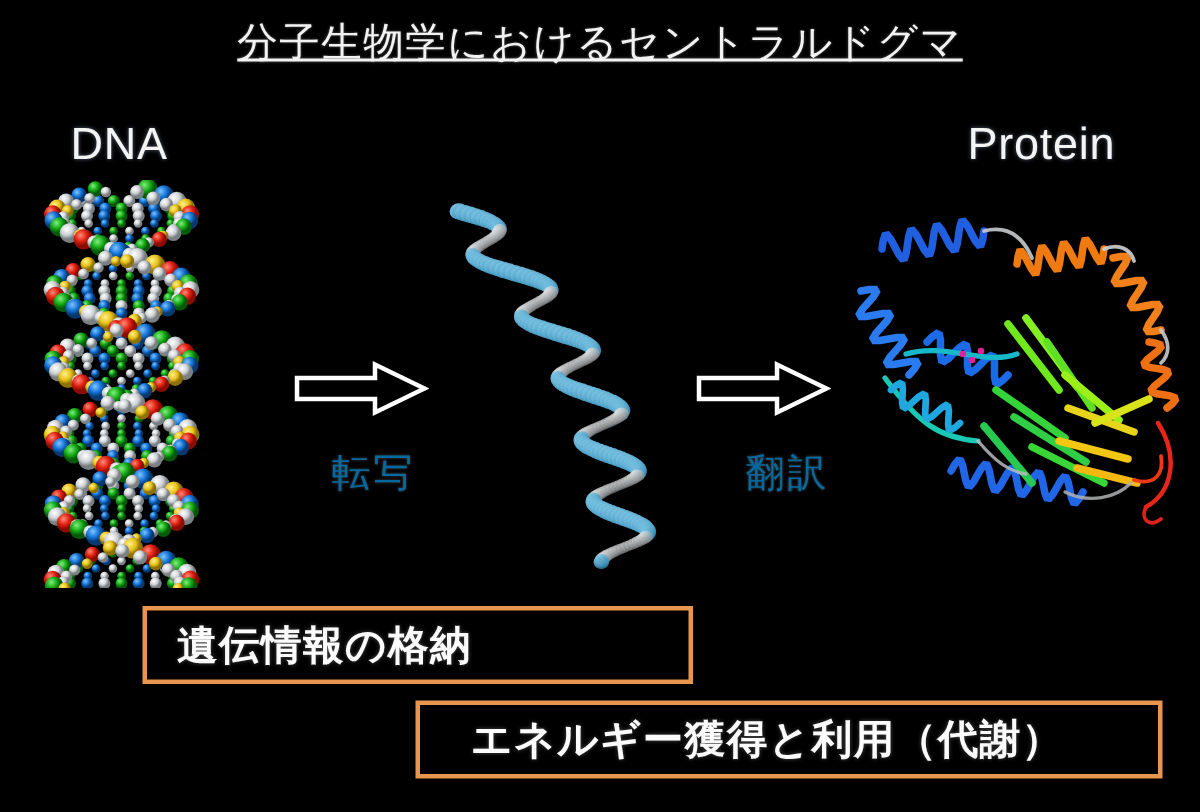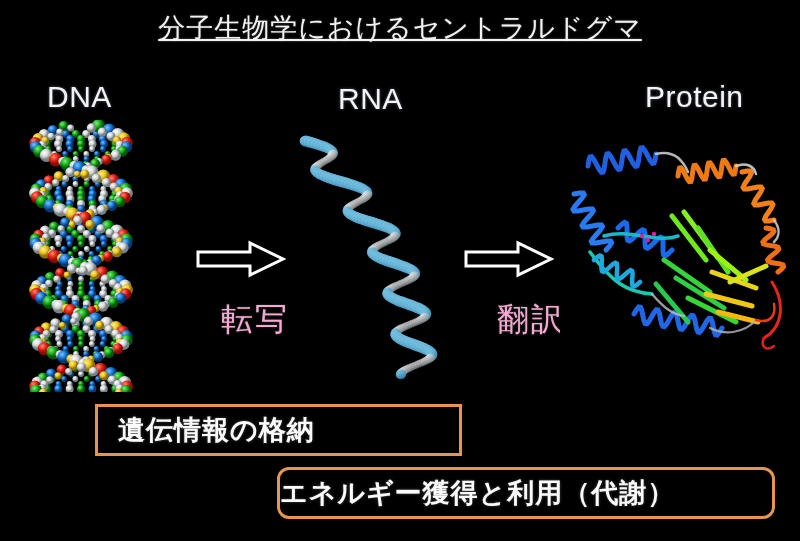--- a/index.html
+++ b/index.html
@@ -39,37 +39,37 @@
   
   #prot-img{left:560px;top:132px;width:238px;height:250px;}
 
   
   .arrow{position:absolute;}
   .arrow svg{display:block;}
   #arrow1{left:196px;top:240px;}
   #arrow2{left:464px;top:240px;}
 
   .arrow-label{
-    position:absolute;color:#f9a8d4;font-size:32px;letter-spacing:2px;
+    position:absolute;color:#0369a1;font-size:26px;letter-spacing:2px;
     text-shadow:0 0 2px rgba(255,255,255,.3);
   }
   #lbl-transcription{left:221px;top:298px;}
   #lbl-translation{left:497px;top:298px;}
 
   
   .callout{
     position:absolute;background:#000;border:3px solid var(--bc,#e8954f);
     display:flex;align-items:center;box-sizing:border-box;
   }
   .callout span{
     color:#fbfbfb;font-size:27px;font-weight:bold;letter-spacing:1px;
     text-shadow:0 0 3px rgba(255,255,255,.3);
   }
   #callout-1{left:95px;top:404px;width:367px;height:52px;padding-left:20px;}
-  #callout-2{left:277px;top:467px;width:498px;height:52px;border-radius:12px;}
+  #callout-2{left:277px;top:467px;width:498px;height:52px;padding-left:34px;}
 </style>
 </head>
 <body>
 
 <div class="slide">
 
   <div class="title">分子生物学におけるセントラルドグマ</div>
 
   <div class="caption" id="cap-dna">DNA</div>
 
@@ -601,21 +601,20 @@
     </svg>
   </div>
 
   <div class="arrow" id="arrow1">
     <svg width="90" height="38" viewBox="0 0 90 38">
       <path d="M2 12 L54 12 L54 3 L87 19 L54 35 L54 26 L2 26 Z" fill="none" stroke="#ffffff" stroke-width="3" stroke-linejoin="miter"></path>
     </svg>
   </div>
   <div class="arrow-label" id="lbl-transcription">転写</div>
 
-  <div class="caption" id="cap-rna">RNA</div>
 
   <div class="molbox" id="rna-img">
     <svg width="160" height="250" viewBox="0 0 160 250" aria-hidden="true">
       <defs>
         <linearGradient id="rnaBlue" x1="0" y1="0" x2="1" y2="1">
           <stop offset="0%" stop-color="#8ad0ec"></stop>
             <stop offset="100%" stop-color="#1d78a8"></stop>
         </linearGradient>
         <linearGradient id="rnaGrey" x1="0" y1="0" x2="1" y2="1">
           <stop offset="0%" stop-color="#ffffff"></stop>

